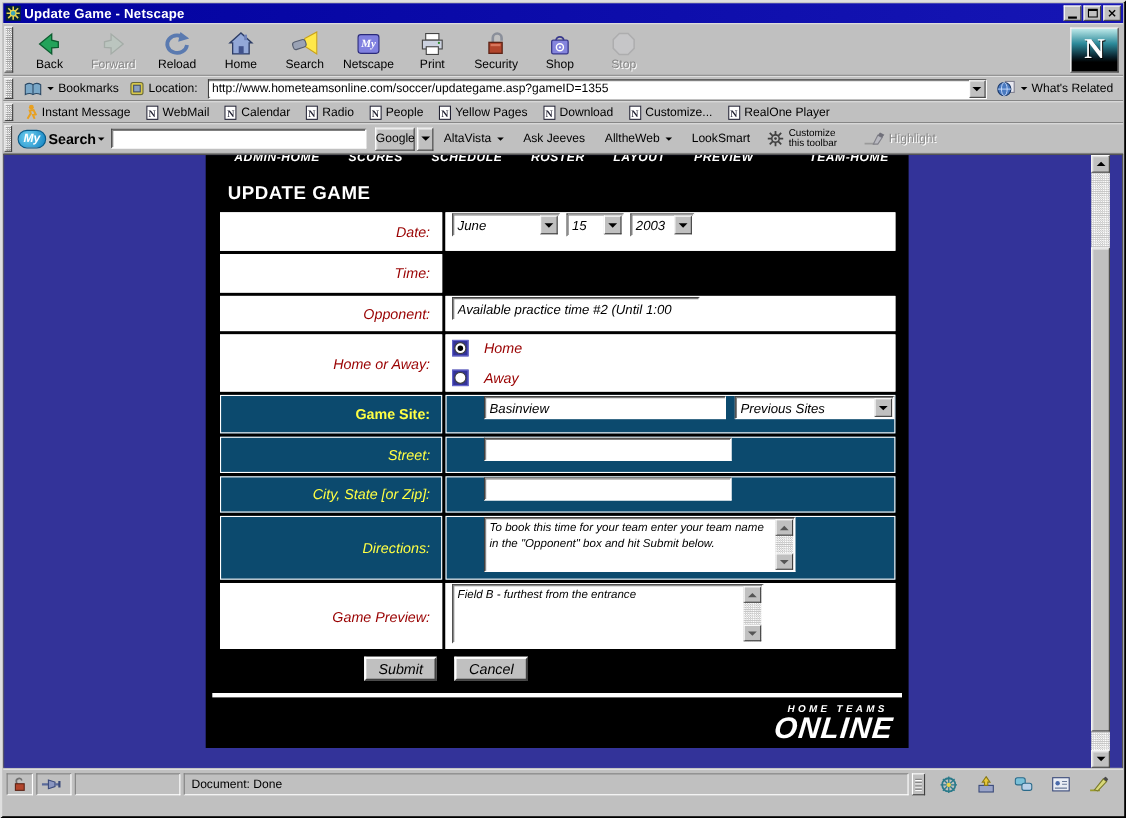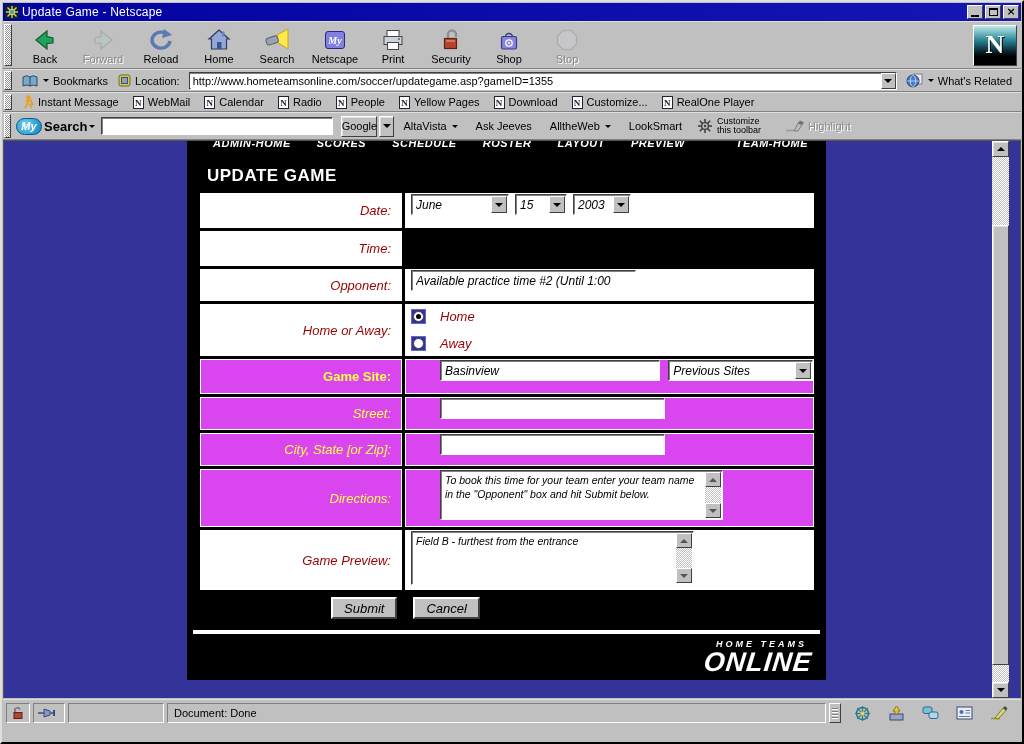--- a/index.html
+++ b/index.html
@@ -6,21 +6,21 @@
   html,body { width:1024px; height:744px; overflow:hidden; background:#000; }
   body { font-family:"Liberation Sans", sans-serif; }
 
   .window { width:1024px; height:744px; background:#c0c0c0;
     border:2px solid; border-color:#dfdfdf #000 #000 #dfdfdf; padding:1px; }
 
   
   .titlebar { height:18px; background:linear-gradient(90deg,#0202a0,#1616b4);
     display:flex; align-items:center; padding:1px 2px; }
   .titlebar .app-icon { width:14px; height:14px; margin-right:3px; flex:none; }
-  .titlebar .title { color:#fff; font-weight:normal; font-size:12px; flex:1;
+  .titlebar .title { color:#fff; font-weight:bold; font-size:12px; flex:1;
     white-space:nowrap; letter-spacing:.2px; }
   .win-btn { width:16px; height:14px; background:#c0c0c0; margin-left:2px;
     border:1px solid; border-color:#fff #404040 #404040 #fff;
     display:flex; align-items:center; justify-content:center; }
   .glyph-min { width:8px; height:2px; background:#000; margin-top:8px; }
   .glyph-max { width:9px; height:8px; border:1px solid #000; border-top-width:2px; }
   .glyph-close { font:bold 11px "DejaVu Sans",sans-serif; line-height:10px; }
 
   
   .menubar { height:18px; display:flex; align-items:center; padding-left:6px;
@@ -122,21 +122,21 @@
   .site-nav span:last-child { margin-left:auto; margin-right:4px; }
   .page-heading { color:#fff; font:bold 17px "Liberation Sans",sans-serif;
     letter-spacing:.5px; margin:12px 0 7px 20px; height:20px; }
 
   .ftable { margin-left:13px; width:614px; }
   .frow { display:flex; gap:3px; margin-bottom:3px; }
   .fcell { border:1px solid #fff; }
   .lblcell { width:202px; display:flex; align-items:center; justify-content:flex-end; padding-right:10px;text-align:center; }
   .fldcell { width:409px; display:flex; padding-left:5px; gap:6px; }
   .row-white .fcell { background:#fff; }
-  .row-blue .fcell { background:#d946ef;padding-left:34px; }
+  .row-blue .fcell { background:#0c4a6e;padding-left:34px; }
   .flabel { font:italic 13px "Liberation Sans",sans-serif; }
   .row-white .flabel { color:#990000; }
   .row-blue .flabel { color:#ffff44; }
   .flabel.bold-upright { font-style:normal; font-weight:bold; }
 
   .wsel { display:inline-flex; align-items:stretch; height:21px; background:#fff;
     border:1px solid; border-color:#404040 #fff #fff #404040; box-shadow:inset 1px 1px 0 #808080; }
   .wsel-text { flex:1; font:italic 12px "Liberation Sans",sans-serif; padding:3px 2px 0 4px;
     white-space:nowrap; overflow:hidden; }
   .wsel-btn { width:16px; background:#c0c0c0; flex:none; margin:1px;

